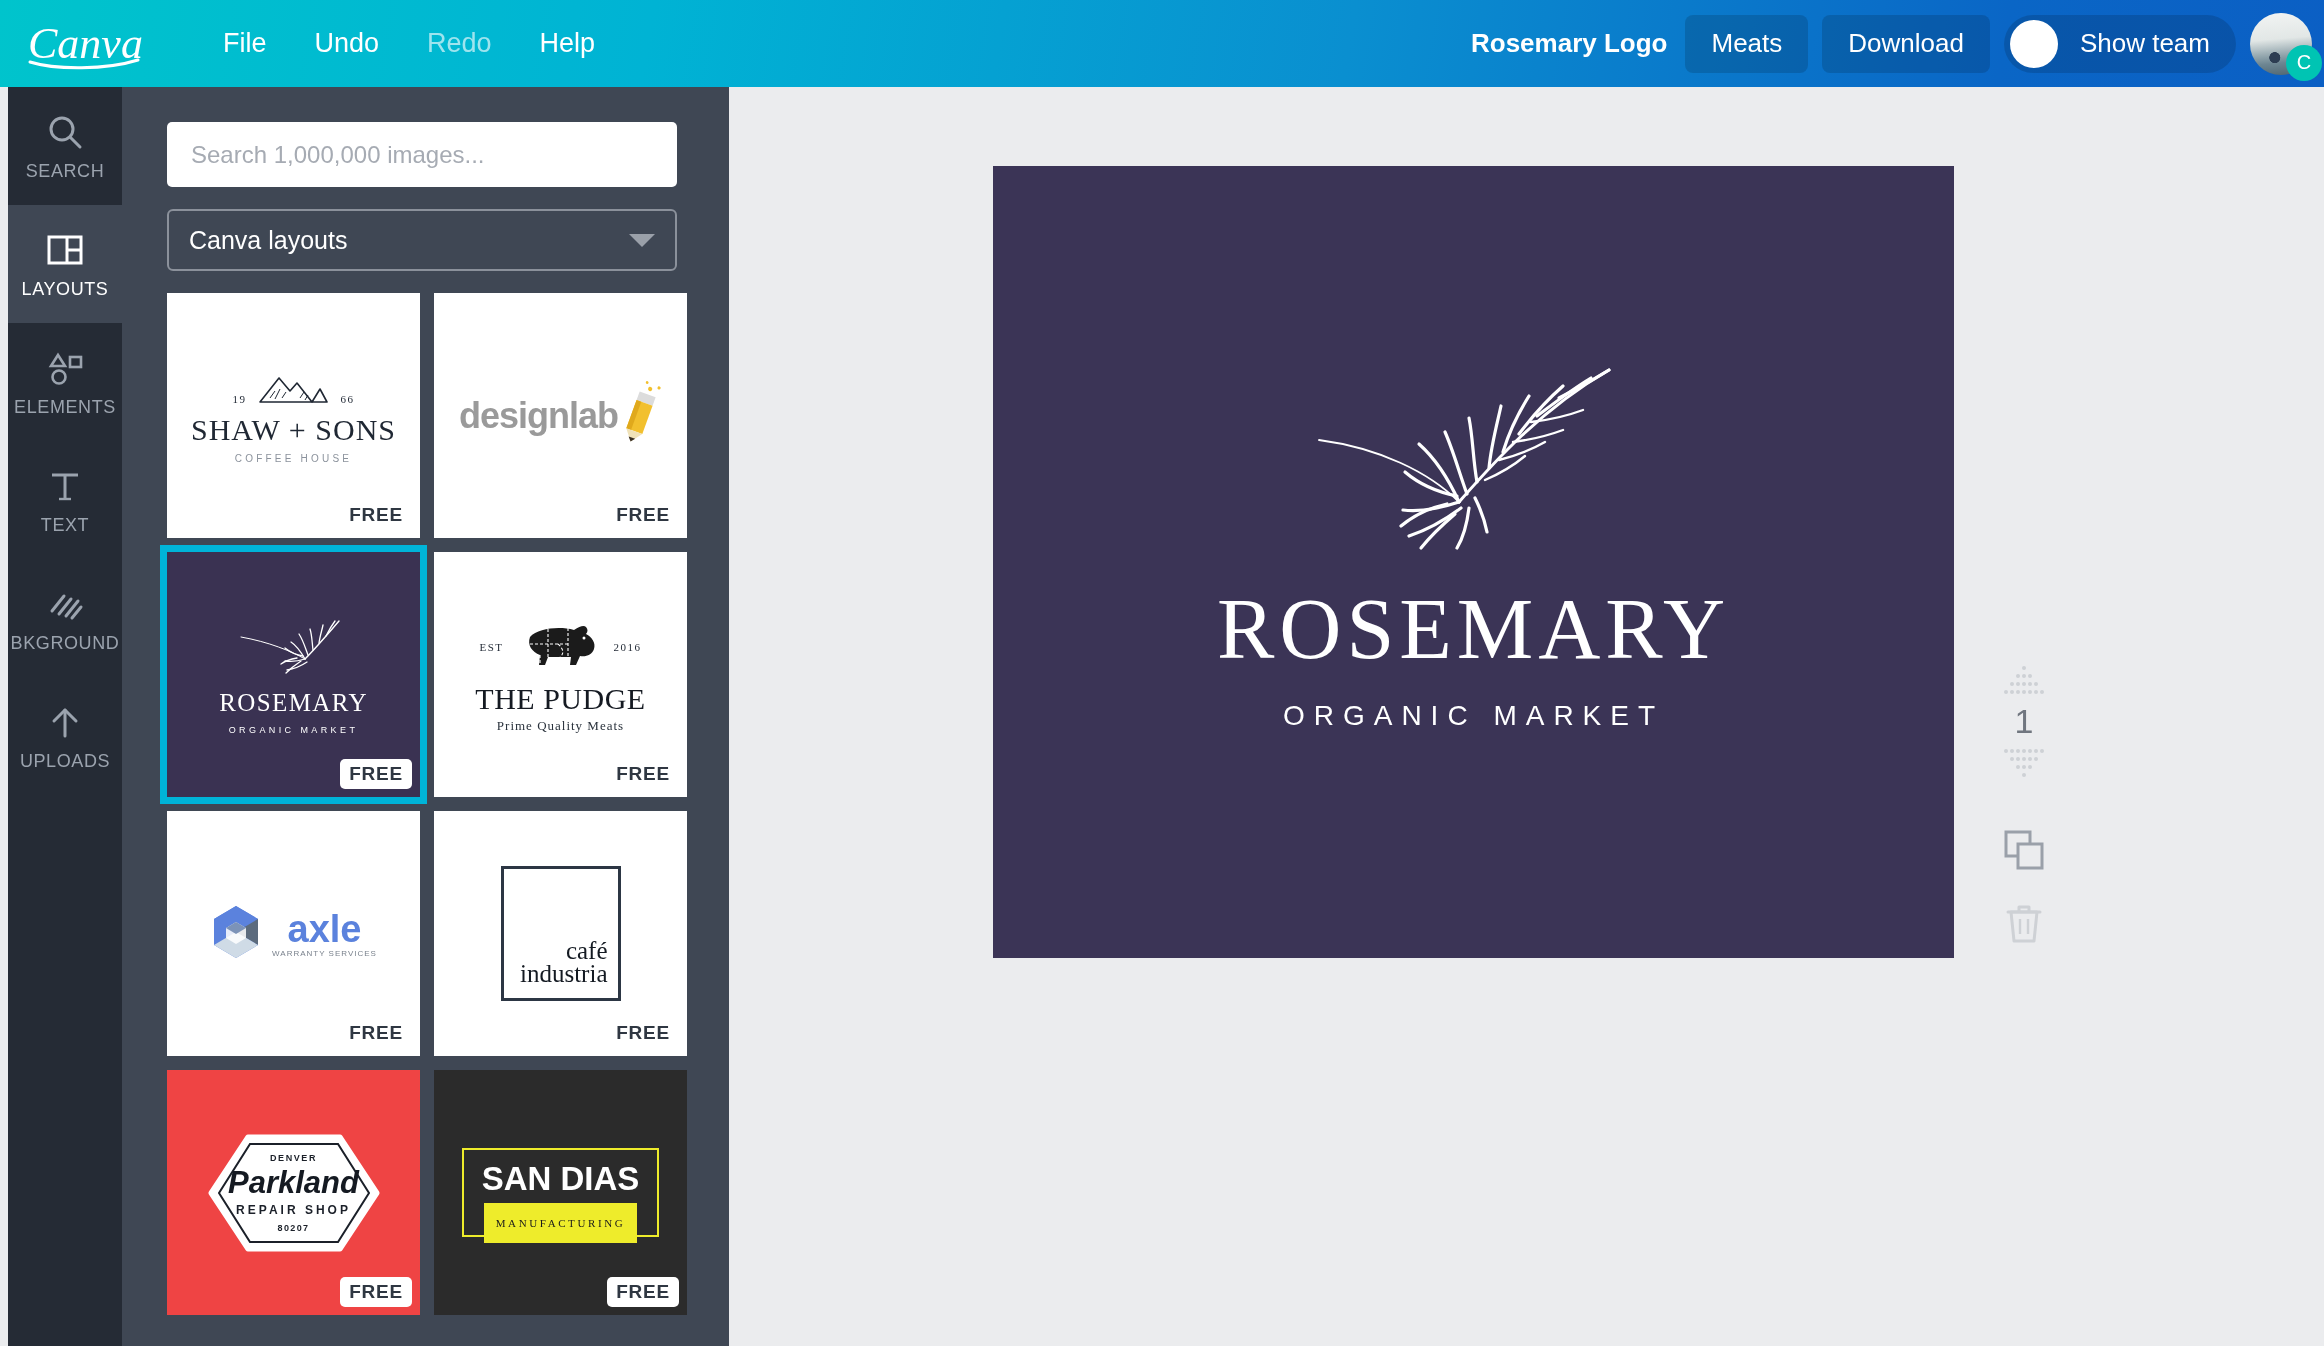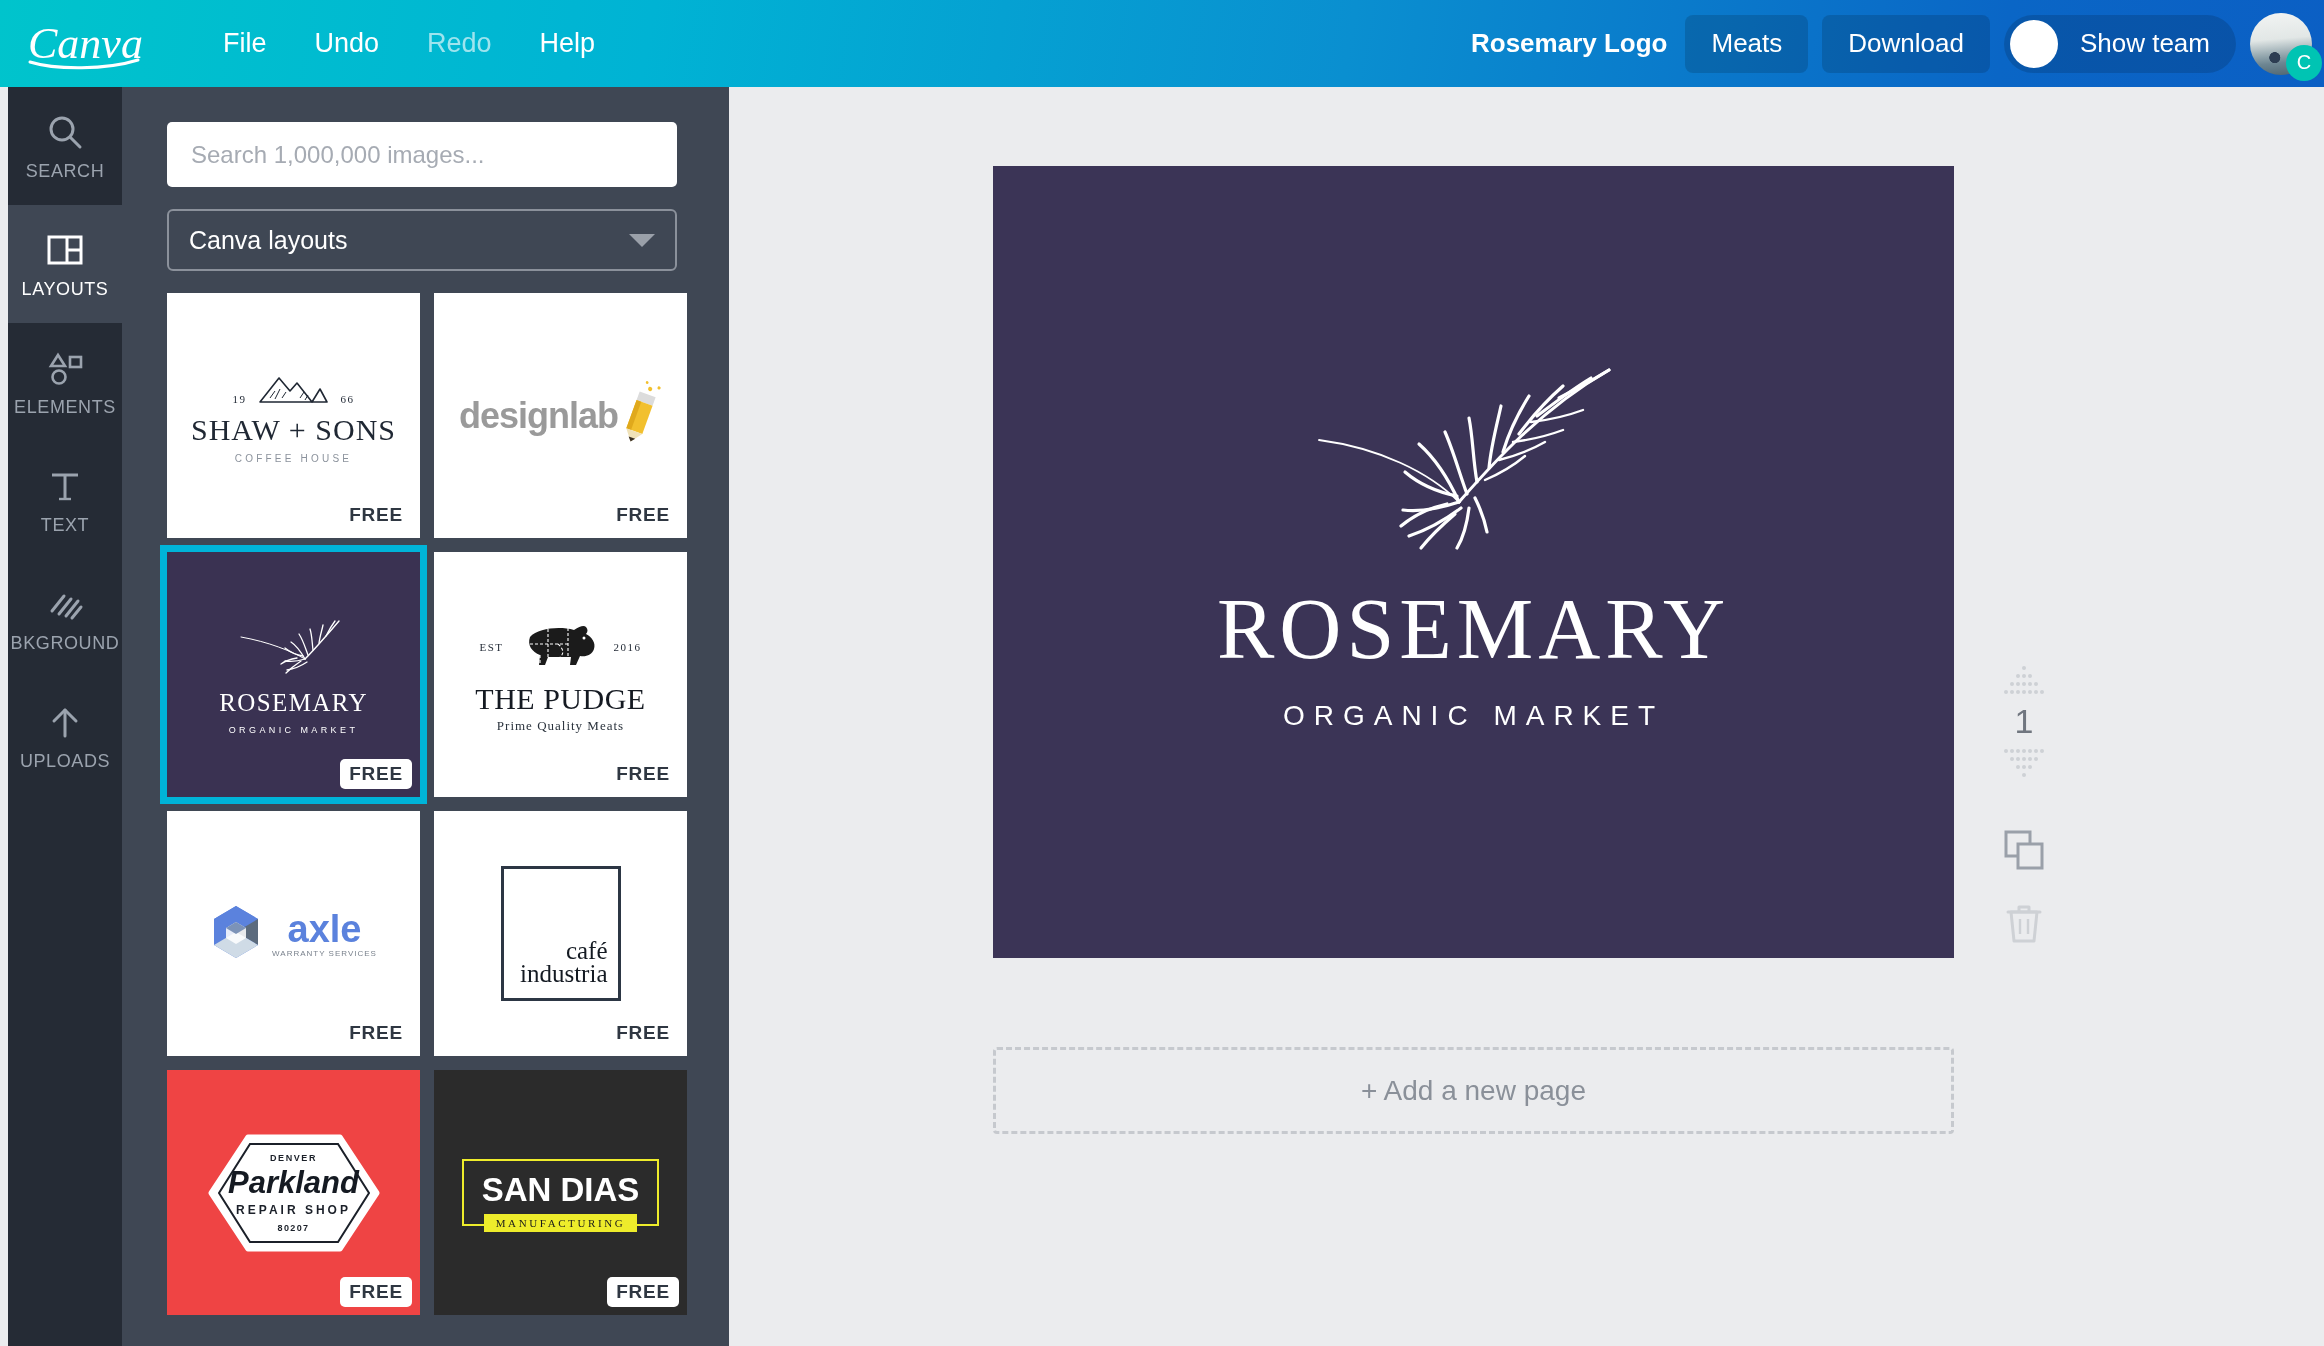--- a/index.html
+++ b/index.html
@@ -223,21 +223,21 @@
   .parkland-bg { background: #ef4444; width: 100%; height: 100%; display: flex; align-items: center; justify-content: center; }
   .parkland-badge { position: relative; width: 172px; height: 118px; display: flex; flex-direction: column; align-items: center; justify-content: center; }
   .parkland-city { font-family: "Liberation Sans", sans-serif; font-weight: bold; font-size: 9px; letter-spacing: 1.6px; color: #1b2029; }
   .parkland-name { font-family: Liberation Sans, sans-serif; font-style: italic; font-weight: bold; font-size: 31px; color: #151a22; margin: 2px 0; }
   .parkland-sub { font-family: "Liberation Sans", sans-serif; font-weight: bold; font-size: 12px; letter-spacing: 3px; color: #1b2029; }
   .parkland-zip { font-family: "Liberation Sans", sans-serif; font-weight: bold; font-size: 9px; letter-spacing: 1.4px; color: #1b2029; margin-top: 6px; }
 
   .sandias-bg { background: #2b2b2b; width: 100%; height: 100%; display: flex; align-items: center; justify-content: center; }
   .sandias-frame { border: 2px solid #eeec2b; padding: 12px 18px 6px 18px; position: relative; display: flex; flex-direction: column; align-items: center; }
   .sandias-name { font-family: "Liberation Sans", sans-serif; font-weight: bold; font-size: 33px; color: #ffffff; letter-spacing: 0px; line-height: 1; }
-  .sandias-sub { background: #eeec2b; color: #1b1b1b; font-family: "Liberation Serif", serif; font-size: 11px; letter-spacing: 2.6px; padding: 3px 12px; margin-top: 8px; margin-bottom: -14px; }
+  .sandias-sub { background: #eeec2b; color: #1b1b1b; font-family: "Liberation Serif", serif; font-size: 11px; letter-spacing: 2.6px; padding: 14px 12px; margin-top: 8px; margin-bottom: -14px; }
 
   
   #workspace {
     position: absolute; left: 729px; top: 87px;
     width: 1595px; height: 1259px;
     background: #ebecee;
   }
   #canvas-page {
     position: absolute;
     left: 264px; top: 79px;
@@ -674,16 +674,13 @@
       <svg width="40" height="44" viewBox="0 0 40 44">
         <path d="M7 11 L33 11 L30 40 L10 40 Z" fill="none" stroke="#9aa0a9" stroke-width="3" stroke-linejoin="round"></path>
         <line x1="4" y1="11" x2="36" y2="11" stroke="#9aa0a9" stroke-width="3" stroke-linecap="round"></line>
         <path d="M15 11 L15 6 L25 6 L25 11" fill="none" stroke="#9aa0a9" stroke-width="3" stroke-linejoin="round"></path>
         <line x1="16" y1="18" x2="16" y2="33" stroke="#9aa0a9" stroke-width="2.4"></line>
         <line x1="24" y1="18" x2="24" y2="33" stroke="#9aa0a9" stroke-width="2.4"></line>
       </svg>
     </div>
   </div>
 
-  <div id="add-page">
-    <span id="add-page-label">+ Add a new page</span>
-  </div>
 </div>
 
 </body></html>

